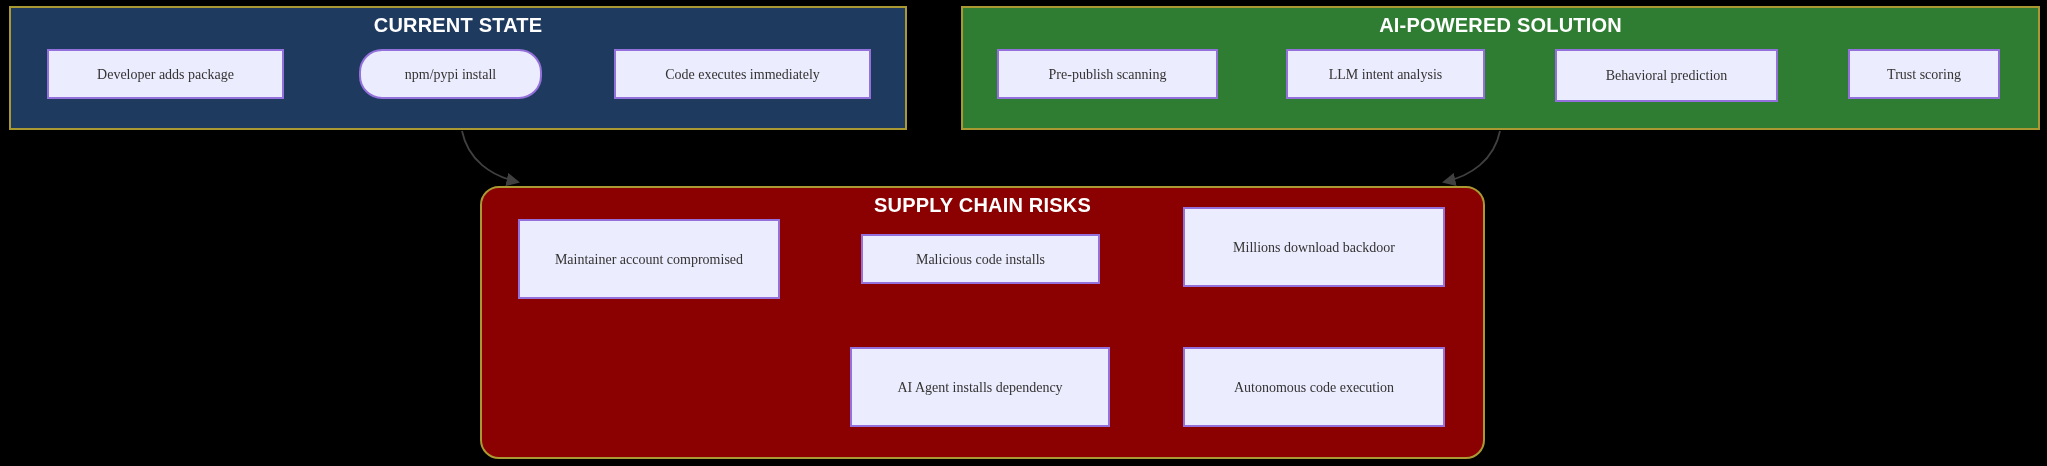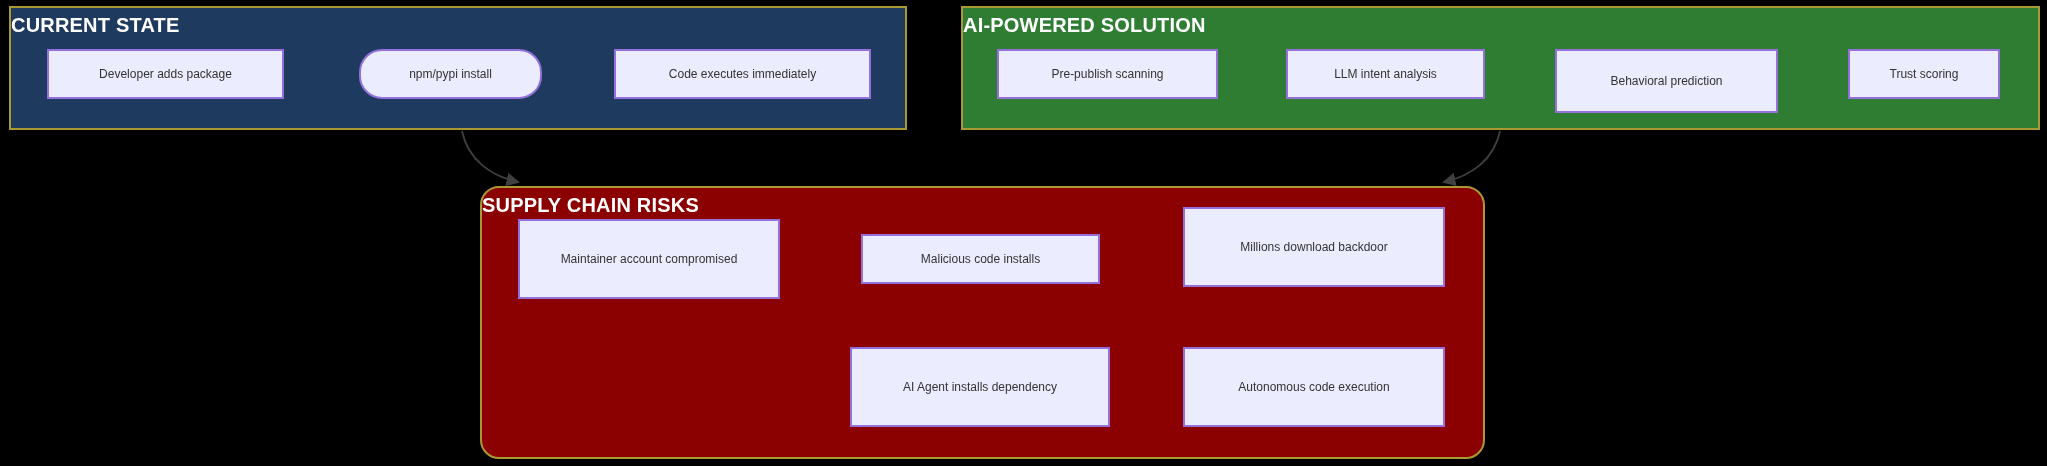--- a/index.html
+++ b/index.html
@@ -15,38 +15,39 @@
     font-family:"Liberation Sans","DejaVu Sans",sans-serif;
   }
   .canvas{position:absolute;inset:0;}
   .edges{position:absolute;left:0;top:0;width:2047px;height:466px;pointer-events:none;}
   .edges path{stroke:var(--edge);stroke-width:1.8;fill:none;}
   .cluster{position:absolute;border:2px solid var(--cluster-border);}
   .cluster.current{left:9px;top:6px;width:898px;height:124px;background:var(--current-fill);}
   .cluster.solution{left:961px;top:6px;width:1079px;height:124px;background:var(--solution-fill);}
   .cluster.risks{left:480px;top:186px;width:1005px;height:273px;background:var(--risks-fill);border-radius:19px;}
   .cluster-title{
-    position:absolute;top:6px;left:0;right:0;text-align:left;
+    position:absolute;top:6px;left:0;right:0;text-align:center;
     color:var(--title-text);font-size:20px;font-weight:600;letter-spacing:.2px;
   }
   .node{
     position:absolute;background:var(--node-fill);border:2px solid var(--node-border);
-    color:var(--node-text);font-size:12px;line-height:1.5;
+    color:var(--node-text);font-size:14px;line-height:1.5;
     display:flex;align-items:center;justify-content:center;text-align:center;
     padding:2px 8px;
+    font-family:Liberation Serif, serif;
   }
   .node.wrap{padding:2px 18px;}
   
   .n-dev{left:36px;top:41px;width:237px;height:50px;}
   .n-npm{left:348px;top:41px;width:183px;height:50px;border-radius:23px;}
   .n-exec{left:603px;top:41px;width:257px;height:50px;text-align:center;}
   
   .n-scan{left:34px;top:41px;width:221px;height:50px;}
   .n-llm{left:323px;top:41px;width:199px;height:50px;}
-  .n-behav{left:592px;top:41px;width:223px;height:64px;}
+  .n-behav{left:592px;top:41px;width:223px;height:53px;}
   .n-trust{left:885px;top:41px;width:152px;height:50px;}
   
   .n-maint{left:36px;top:31px;width:262px;height:80px;}
   .n-malic{left:379px;top:46px;width:239px;height:50px;}
   .n-mill{left:701px;top:19px;width:262px;height:80px;}
   .n-agent{left:368px;top:159px;width:260px;height:80px;}
   .n-auto{left:701px;top:159px;width:262px;height:80px;}
 </style>
 </head>
 <body>

